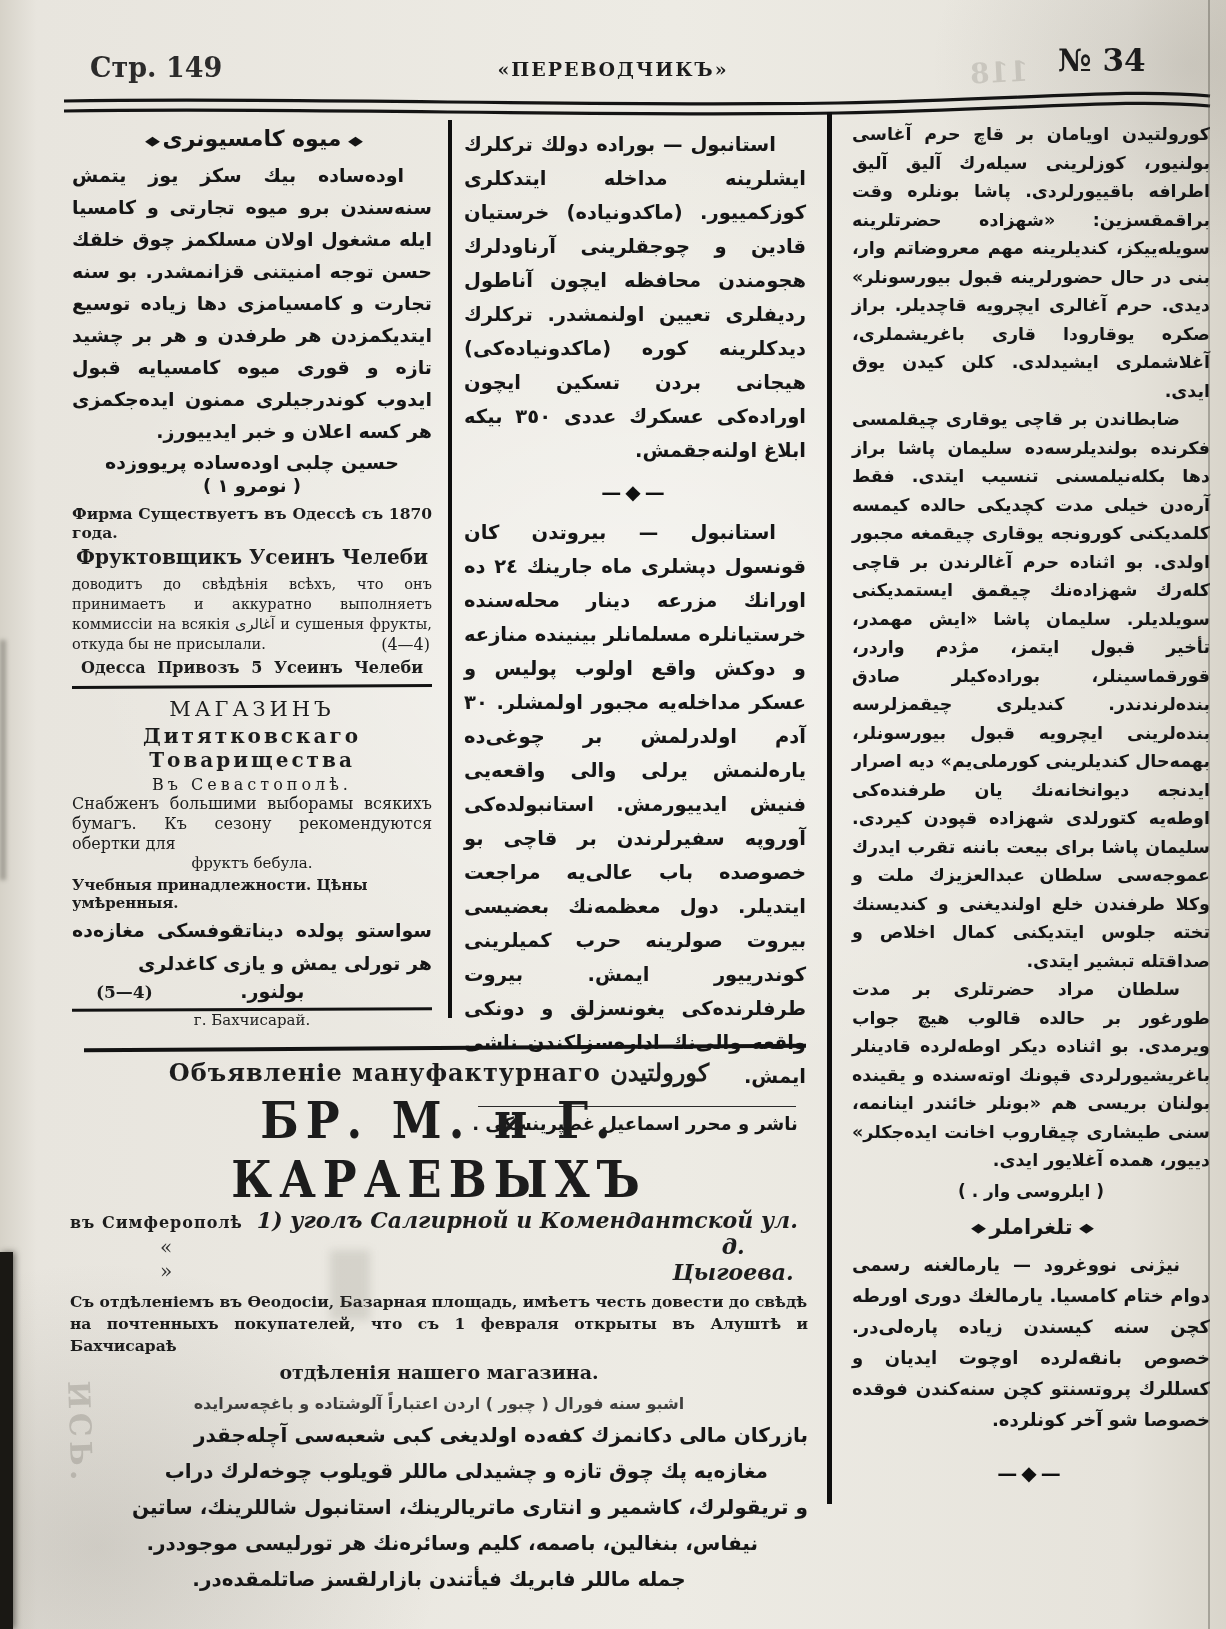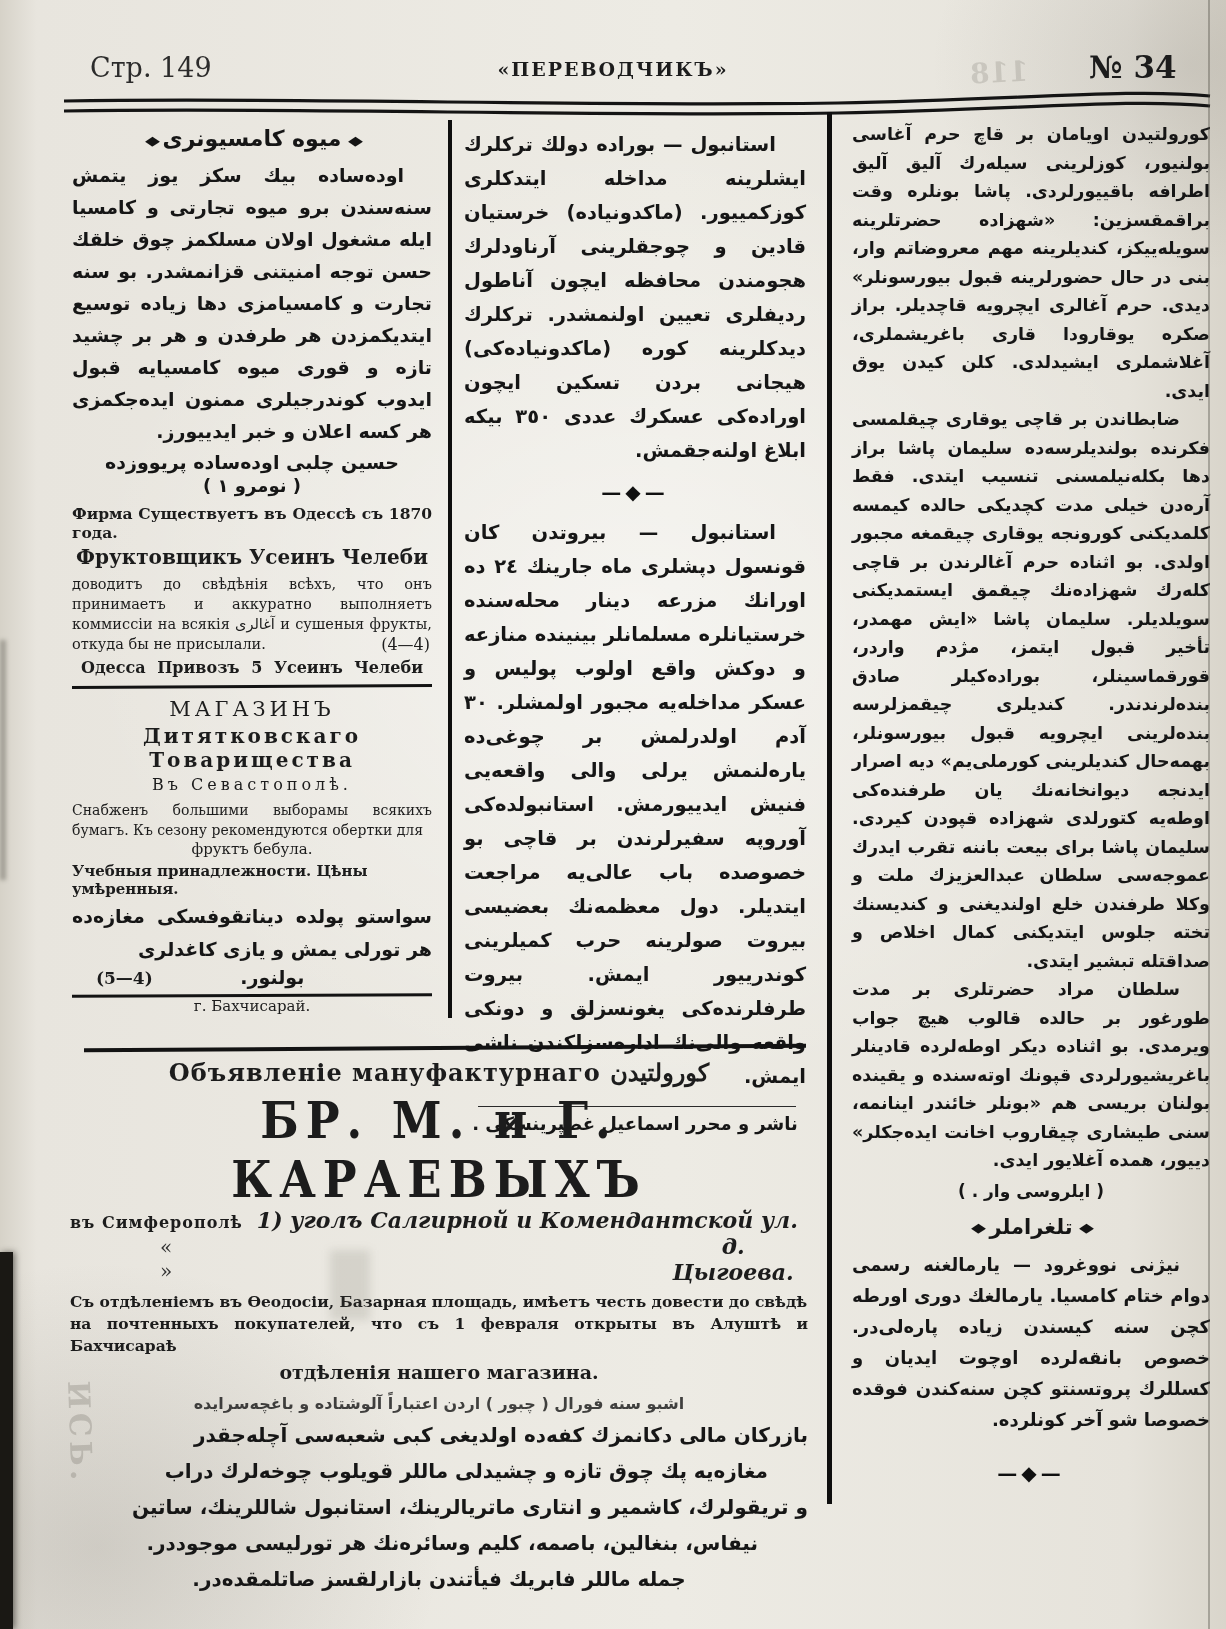--- a/index.html
+++ b/index.html
@@ -32,21 +32,21 @@
   .fruit-sig{font-size:19px; text-align:center; margin-top:4px;}
   .fruit-num{font-size:18px; text-align:center; margin-top:2px;}
   .ru-firm{font-size:15.5px; font-weight:700; margin-top:8px; text-align:justify;}
   .ru-name{font-size:20px; font-weight:700; text-align:center; margin-top:3px;}
   .ru-body{font-size:14.5px; line-height:20px; margin-top:5px; position:relative;}
   .issue-mark{position:absolute; right:2px; bottom:-1px; font-size:16px; background:transparent;}
   .ru-addr{font-size:16px; font-weight:700; text-align:center; margin-top:4px; word-spacing:6px;}
   .mag1{font-size:21px; letter-spacing:4px; text-align:center; margin-top:9px;}
   .mag2{font-size:20px; letter-spacing:3px; text-align:center; margin-top:3px; font-weight:700;}
   .mag3{font-size:16px; letter-spacing:4px; text-align:center; margin-top:3px;}
-  .mag-b1{font-size:14px; line-height:20px; margin-top:6px;}
+  .mag-b1{font-size:16px; line-height:20px; }
   .mag-b1b{font-size:15px; text-align:center;}
   .mag-b2{font-size:15px; font-weight:700; margin-top:4px;}
   .mag-ar{font-size:19px; line-height:33px; margin-top:2px;}
   .mag-ar-end{display:flex; direction:ltr; align-items:baseline; justify-content:space-between; padding:0 40px 0 24px;}
   .censor{font-size:15px; line-height:21px; margin-top:7px;}
   
   .news{font-size:19.5px; line-height:34px;}
   .indent{text-indent:30px;}
   .editor-sig{font-size:18px; text-align:center; margin-top:6px;}
   
@@ -65,23 +65,23 @@
   .ad-body{font-size:15.5px; line-height:22px; font-weight:700; margin-top:6px;}
   .ad-body2{font-size:19px; font-weight:700; text-align:center; margin-top:4px;}
   .ad-ar0{font-size:16px; line-height:26px; text-align:center; margin-top:8px; font-weight:700; opacity:.8;}
   .ad-arl{font-size:20px; line-height:36px;}
 </style>
 </head>
 <body>
 
 <div class="page">
 
-  <div class="abs ru" style="left:90px;top:52px;font-size:27px;font-weight:400;opacity:.92;">Стр. 149</div>
+  <div class="abs ru" style="left:90px;top:52px;font-size:27px;font-weight:700;opacity:.92;">Стр. 149</div>
   <div class="abs ru" style="left:0;right:0;top:58px;text-align:center;font-size:19px;font-weight:700;letter-spacing:2px;">«ПЕРЕВОДЧИКЪ»</div>
-  <div class="abs ru" style="left:1058px;top:49px;font-size:31px;font-weight:700;margin-left:31px;">№ 34</div>
+  <div class="abs ru" style="left:1058px;top:42px;font-size:31px;font-weight:700;">№ 34</div>
   <div class="ghost" style="left:970px;top:56px;font-size:28px;opacity:.22;transform:scaleX(-1) rotate(3deg);">118</div>
 
   <svg class="abs" style="left:58px;top:86px;" width="1160" height="34">
     <path d="M6,15 C260,11 520,21 780,17 C960,14 1070,2 1152,10" stroke="#141414" stroke-width="3.2" fill="none"></path>
     <path d="M6,25 C260,21 520,31 780,27 C960,24 1070,12 1152,20" stroke="#141414" stroke-width="3.2" fill="none"></path>
   </svg>
 
   <div class="vrule" style="left:448px;top:120px;width:4px;height:898px;"></div>
   <div class="vrule" style="left:827px;top:112px;width:5px;height:1392px;"></div>
 

